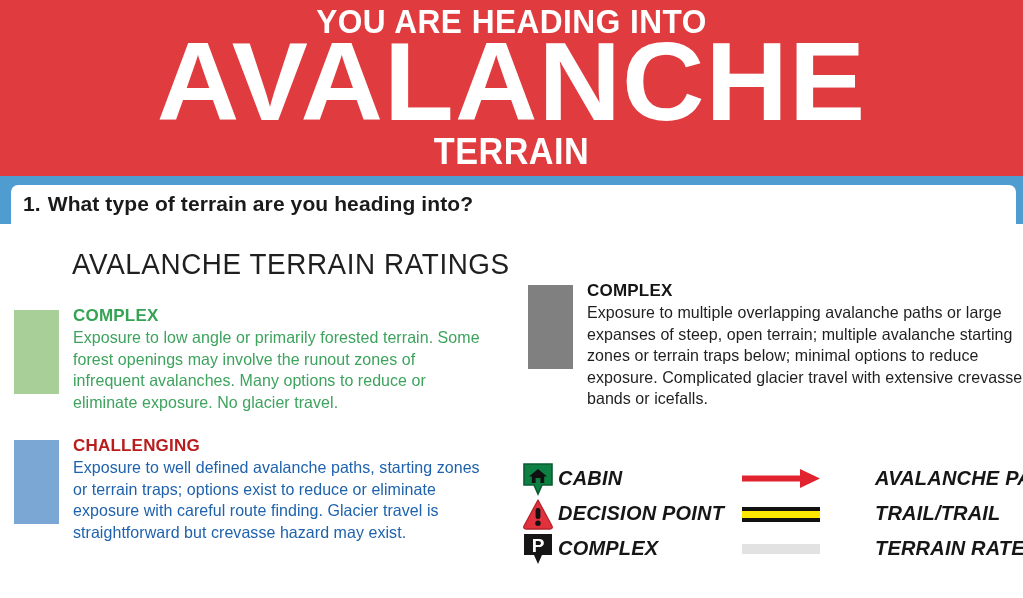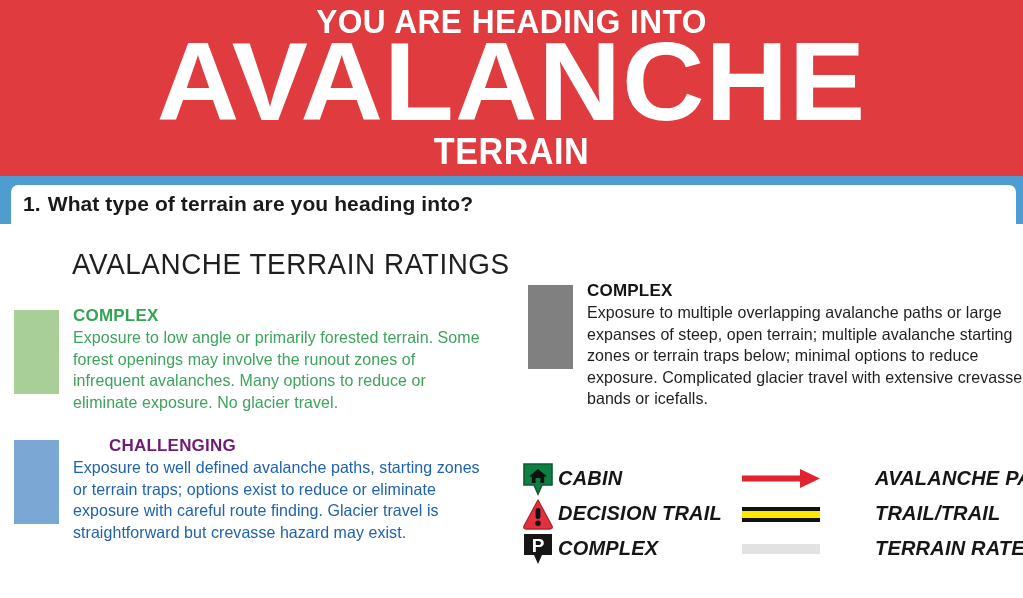--- a/index.html
+++ b/index.html
@@ -157,21 +157,21 @@
     transform-origin: left top;
   }
 
   #rating-simple { left: 14px; top: 310px; }
   #rating-simple .swatch { background: #a8cf98; }
   #rating-simple .rname, #rating-simple .rdesc { color: #3da35d; }
   #rating-simple .rname { color: #34a353; }
 
   #rating-challenging { left: 14px; top: 440px; }
   #rating-challenging .swatch { background: #7aa7d4; }
-  #rating-challenging .rname { color: #701a75; margin-left: 36px; }
+  #rating-challenging .rname { color: #b91c1c; }
   #rating-challenging .rdesc { color: #1e62ad; }
 
   #rating-complex { left: 528px; top: 285px; }
   #rating-complex .swatch { background: #808080; }
   #rating-complex .rname { color: #141414; }
   #rating-complex .rdesc { color: #1f1f1f; }
   #rating-complex .rtext { width: 478px; }
 
   
   .legend-col-icons {
@@ -279,21 +279,21 @@
     </div>
 
     <div class="legend-row">
       <span class="legend-icon">
         <svg width="32" height="34" viewBox="0 0 32 34">
           <path d="M16 3 L30 29 Q31 32 28 32 H4 Q1 32 2 29 Z" fill="#e0313c" stroke="#b5232c" stroke-width="1.3" stroke-linejoin="round"></path>
           <rect x="13.6" y="11" width="4.8" height="11" rx="2.2" fill="#111111"></rect>
           <circle cx="16" cy="26.2" r="2.7" fill="#111111"></circle>
         </svg>
       </span>
-      <span class="legend-label">DECISION TRAIL</span>
+      <span class="legend-label">DECISION POINT</span>
     </div>
 
     <div class="legend-row">
       <span class="legend-icon">
         <svg width="32" height="34" viewBox="0 0 32 34">
           <path d="M2 2 H30 V23 H20 L16 32 L12 23 H2 Z" fill="#161616"></path>
           <text x="16" y="20" font-family="Liberation Sans, sans-serif" font-size="19" font-weight="bold" fill="#ffffff" text-anchor="middle">P</text>
         </svg>
       </span>
       <span class="legend-label">COMPLEX</span>

